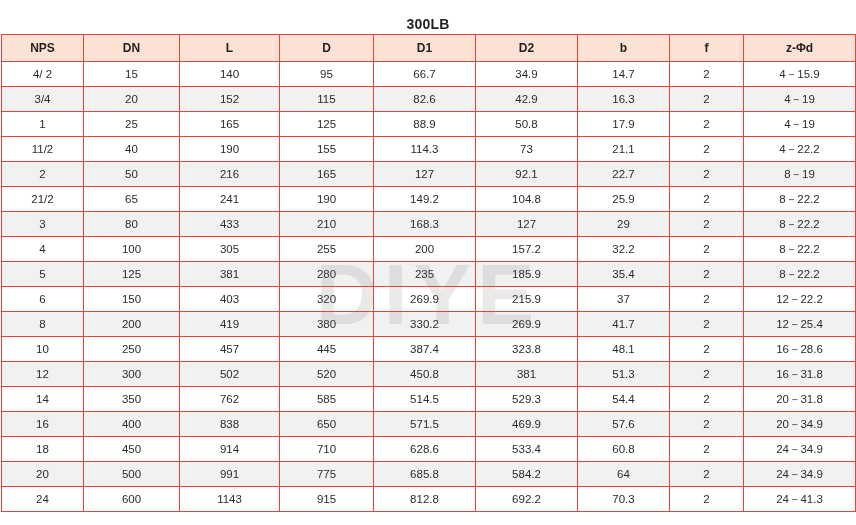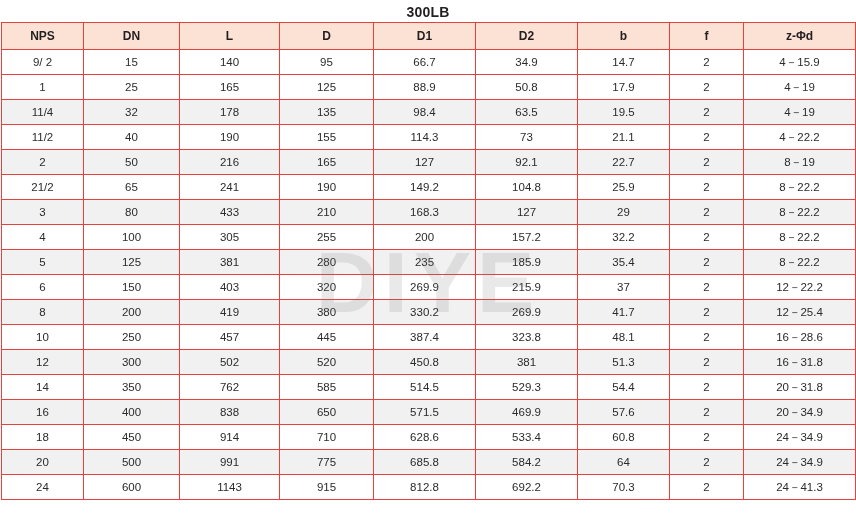--- a/index.html
+++ b/index.html
@@ -20,21 +20,21 @@
     height: 525px;
     position: relative;
     box-sizing: border-box;
   }
   .title {
     text-align: center;
     font-size: 14px;
     font-weight: bold;
     color: #231f20;
     line-height: 16px;
-    padding-top: 4px;
+    padding-top: 16px;
     padding-bottom: 2px;
     letter-spacing: 0.2px;
   }
   .table-wrap {
     position: relative;
     width: 800px;
   }
   table.spec {
     border-collapse: collapse;
     width: 854px;
@@ -131,52 +131,52 @@
             <th>D</th>
             <th>D1</th>
             <th>D2</th>
             <th>b</th>
             <th>f</th>
             <th>z-Φd</th>
           </tr>
       </thead>
       <tbody>
           <tr class="odd">
-            <td>9/ 2</td>
+            <td>4/ 2</td>
             <td>15</td>
             <td>140</td>
             <td>95</td>
             <td>66.7</td>
             <td>34.9</td>
             <td>14.7</td>
             <td>2</td>
             <td>4－15.9</td>
+          </tr>
+          <tr class="even">
+            <td>3/4</td>
+            <td>20</td>
+            <td>152</td>
+            <td>115</td>
+            <td>82.6</td>
+            <td>42.9</td>
+            <td>16.3</td>
+            <td>2</td>
+            <td>4－19</td>
           </tr>
           <tr class="odd">
             <td>1</td>
             <td>25</td>
             <td>165</td>
             <td>125</td>
             <td>88.9</td>
             <td>50.8</td>
             <td>17.9</td>
             <td>2</td>
             <td>4－19</td>
           </tr>
-          <tr class="even">
-            <td>11/4</td>
-            <td>32</td>
-            <td>178</td>
-            <td>135</td>
-            <td>98.4</td>
-            <td>63.5</td>
-            <td>19.5</td>
-            <td>2</td>
-            <td>4－19</td>
-          </tr>
           <tr class="odd">
             <td>11/2</td>
             <td>40</td>
             <td>190</td>
             <td>155</td>
             <td>114.3</td>
             <td>73</td>
             <td>21.1</td>
             <td>2</td>
             <td>4－22.2</td>

